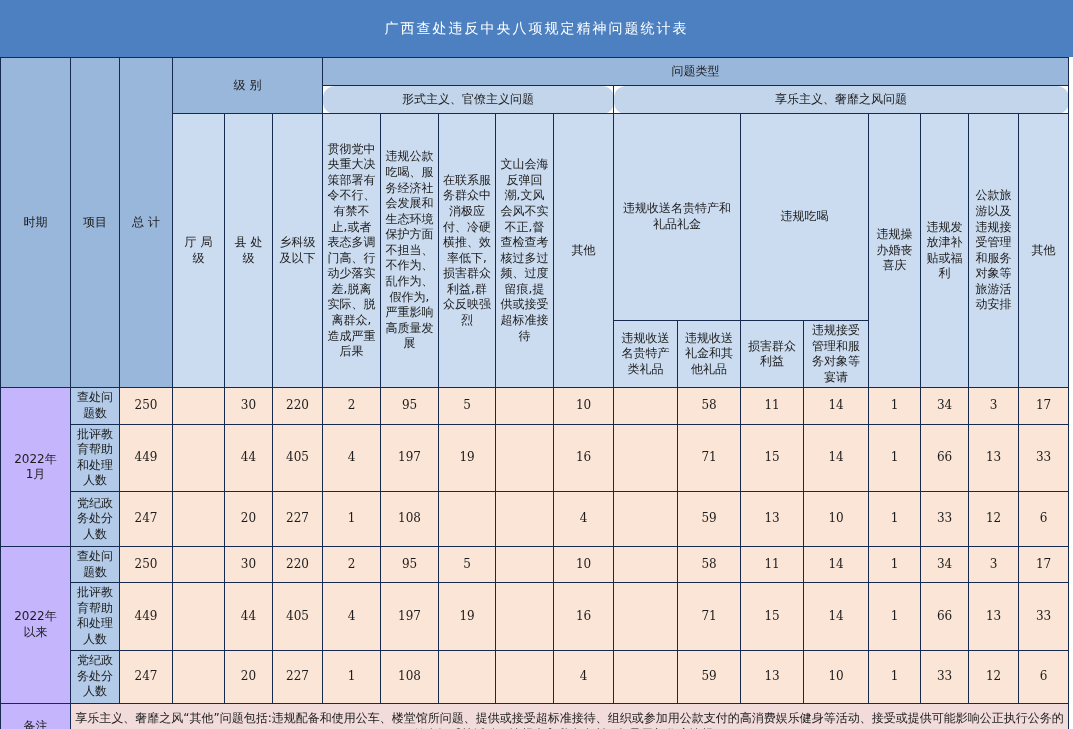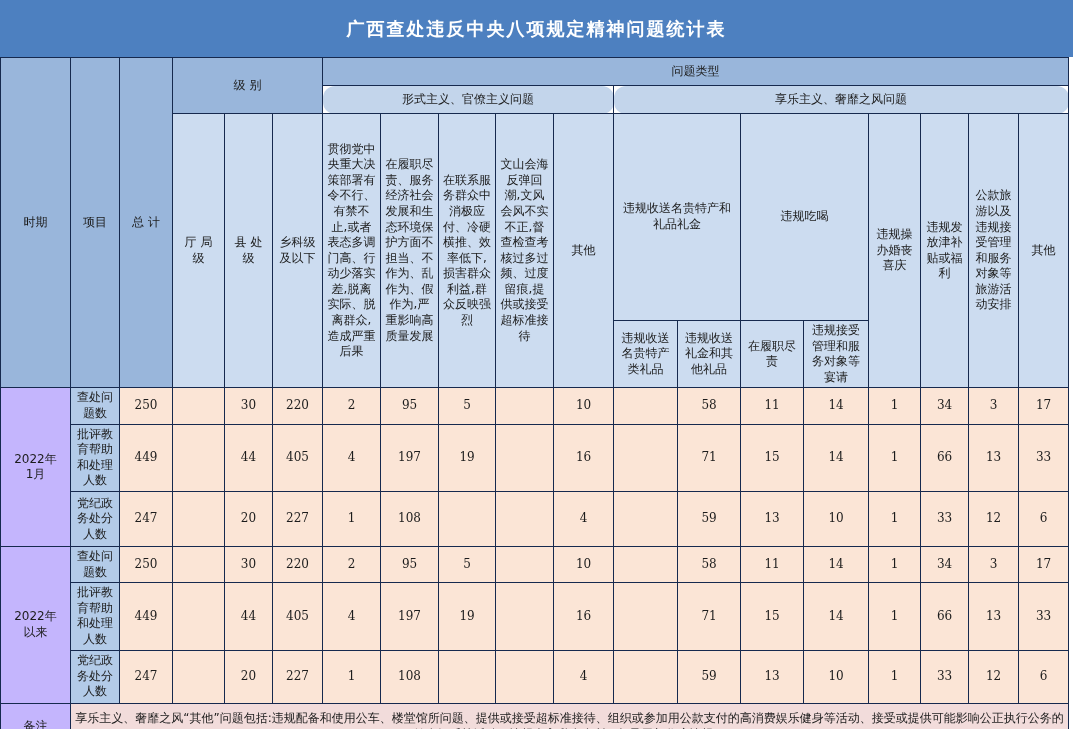--- a/index.html
+++ b/index.html
@@ -7,21 +7,21 @@
     position:relative;
     width:1073px;height:729px;
     background:#ffffff;
     font-family:"DejaVu Sans",sans-serif;
     overflow:hidden;
   }
   .title-bar{
     width:1073px;height:57px;
     background:#4d80c0;
     color:#ffffff;
-    font-size:18px;font-weight:bold;letter-spacing:2px;
+    font-size:14px;font-weight:normal;letter-spacing:2px;
     display:flex;align-items:center;justify-content:center;
   }
   table.stat{
     border-collapse:collapse;
     table-layout:fixed;
     width:1068px;
   }
   table.stat td{
     border:1px solid #16294e;
     text-align:center;
@@ -117,36 +117,36 @@
     </tr>
 
     <tr class="h3">
       <td class="hc" rowspan="2">厅 局
 级</td>
       <td class="hc" rowspan="2">县 处
 级</td>
       <td class="hc" rowspan="2">乡科级
 及以下</td>
       <td class="hc" rowspan="2">贯彻党中央重大决策部署有令不行、有禁不止,或者表态多调门高、行动少落实差,脱离实际、脱离群众,造成严重后果</td>
-      <td class="hc" rowspan="2">在履职尽责、服务经济社会发展和生态环境保护方面不担当、不作为、乱作为、假作为,严重影响高质量发展</td>
+      <td class="hc" rowspan="2">违规公款吃喝、服务经济社会发展和生态环境保护方面不担当、不作为、乱作为、假作为,严重影响高质量发展</td>
       <td class="hc" rowspan="2">在联系服务群众中消极应付、冷硬横推、效率低下,损害群众利益,群众反映强烈</td>
       <td class="hc" rowspan="2">文山会海反弹回潮,文风会风不实不正,督查检查考核过多过频、过度留痕,提供或接受超标准接待</td>
       <td class="hc" rowspan="2">其他</td>
       <td class="hc" colspan="2">违规收送名贵特产和礼品礼金</td>
       <td class="hc" colspan="2">违规吃喝</td>
       <td class="hc" rowspan="2">违规操办婚丧喜庆</td>
       <td class="hc" rowspan="2">违规发放津补贴或福利</td>
       <td class="hc" rowspan="2">公款旅游以及违规接受管理和服务对象等旅游活动安排</td>
       <td class="hc" rowspan="2">其他</td>
     </tr>
 
     <tr class="h4">
       <td class="hc">违规收送名贵特产类礼品</td>
       <td class="hc">违规收送礼金和其他礼品</td>
-      <td class="hc">在履职尽责</td>
+      <td class="hc">损害群众利益</td>
       <td class="hc">违规接受管理和服务对象等宴请</td>
     </tr>
 
     <tr class="r1">
       <td class="pcell" rowspan="3">2022年
 1月</td>
       <td class="lcell">查处问题数</td>
       <td class="dcell">250</td>
       <td class="dcell"></td>
       <td class="dcell">30</td>

